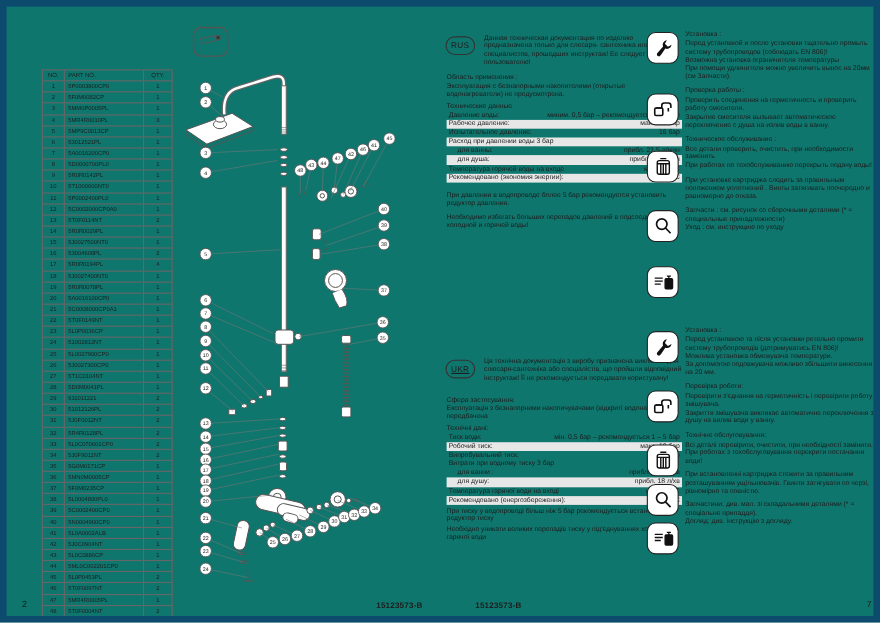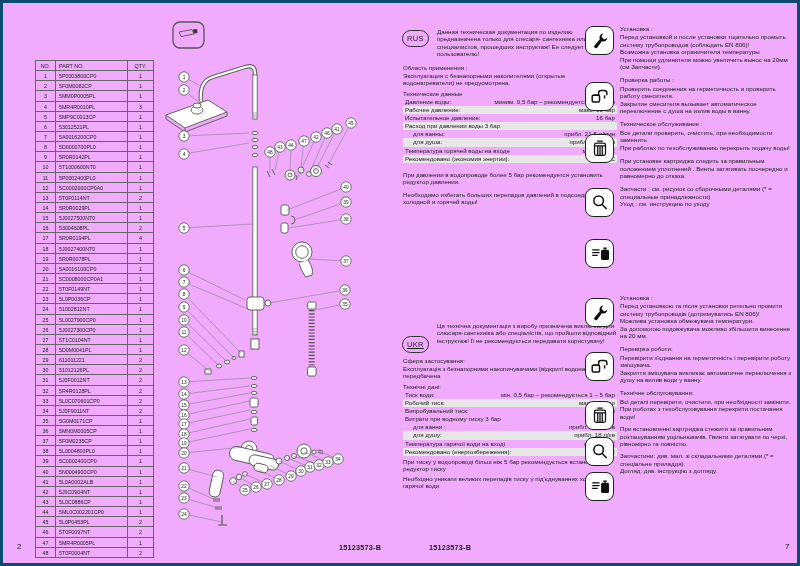--- a/index.html
+++ b/index.html
@@ -1,16 +1,16 @@
 <!DOCTYPE html>
 <html><head>
 <meta charset="utf-8">
 <style>
   html,body{margin:0;padding:0;background:#e9e9e9;}
-  #page{position:relative;width:800px;height:566px;background:#f0abfc;border:3px solid #0c4a6e;
+  #page{position:relative;width:800px;height:566px;background:#0f766e;border:6px solid #0c4a6e;
         font-family:"Liberation Sans",sans-serif;color:#1c1c1c;overflow:hidden;box-sizing:border-box;}
   
   #parts-table{position:absolute;left:32px;top:57px;width:118px;border:1px solid #666;border-bottom:none;border-right:none;font-size:5.3px;}
   .pt-row{display:flex;height:10.15px;line-height:10.15px;}
   .pt-row>span{border-right:1px solid #666;border-bottom:1px solid #666;box-sizing:border-box;overflow:hidden;white-space:nowrap;}
   .pt-no{width:20px;text-align:center;}
   .pt-part{width:72px;padding-left:3px;}
   .pt-qty{width:26px;text-align:center;}
   .pt-head{font-size:5.4px;}
   
@@ -662,21 +662,21 @@
         <span class="spec-value">макс. 80 °C</span>
       </div>
       <div class="spec-row shaded">
         <span class="spec-label">Рекомендовано (экономия энергии):</span>
         <span class="spec-value">60 °C</span>
       </div>
     </div>
   <div class="mid txt" style="top:168px;">При давлении в водопроводе более 5 бар рекомендуется установить редуктор давления.</div>
   <div class="mid txt" style="top:188px;">Необходимо избегать больших перепадов давлений в подсоединениях холодной и горячей воды!</div>
 
-  <div class="badge" style="left:399px;top:333px;text-decoration:underline;">UKR</div>
+  <div class="badge" style="left:399px;top:321px;text-decoration:underline;">UKR</div>
   <div class="mid txt" style="left:434px;top:319px;width:180px;">Ця технічна документація з виробу призначена виключно для слюсаря-сантехніка або спеціалістів, що пройшли відповідний інструктаж! Її не рекомендується передавати користувачу!</div>
   <div class="mid txt" style="top:354px;">Сфера застосування:</div>
   <div class="mid txt" style="top:362px;">Експлуатація з безнапорними накопичувачами (відкриті водонагрівачі) не передбачена</div>
   <div class="mid txt" style="top:380px;">Технічні дані:</div>
   <div class="mid txt" style="top:388px;" id="ukr-specs">
       <div class="spec-row">
         <span class="spec-label">Тиск води:</span>
         <span class="spec-value">мін. 0,5 бар – рекомендується 1 – 5 бар</span>
       </div>
       <div class="spec-row shaded">

